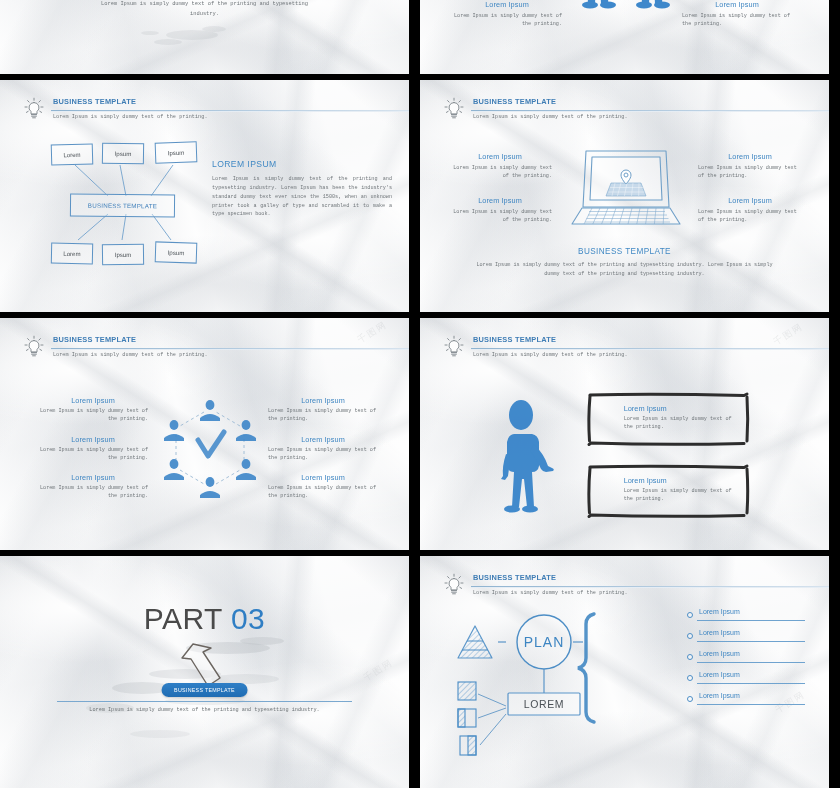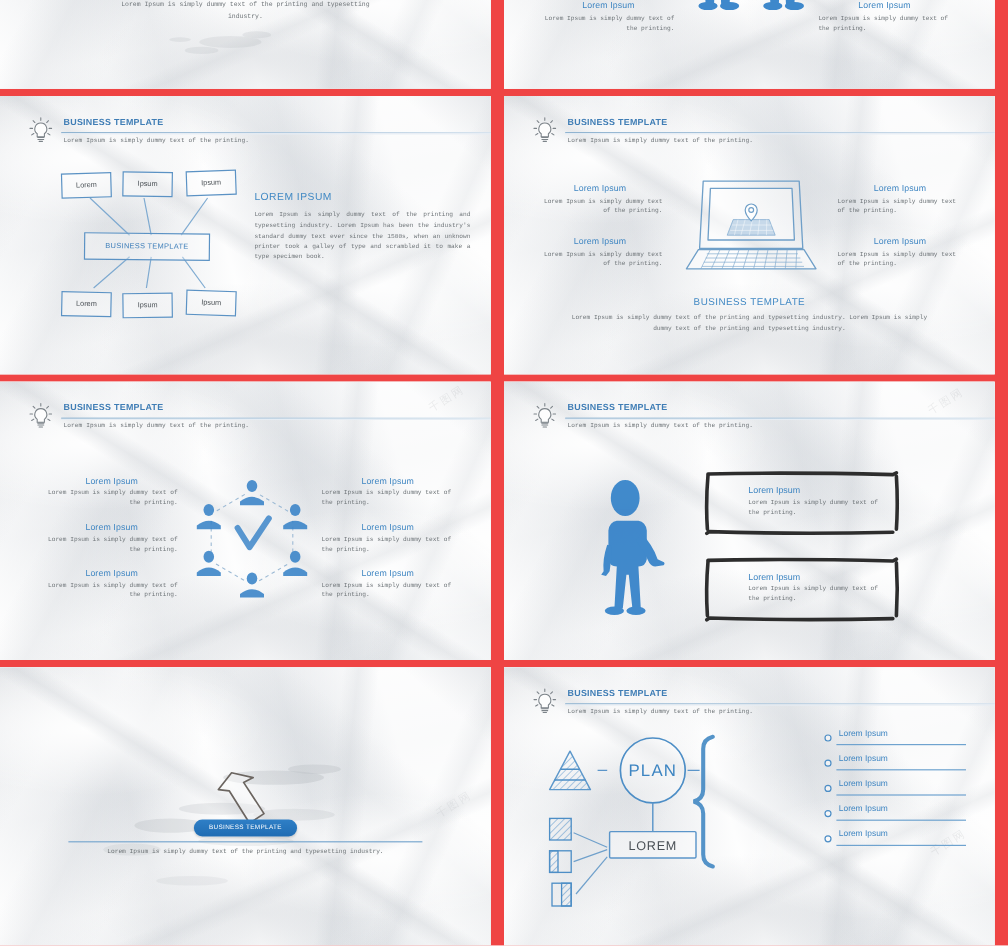--- a/index.html
+++ b/index.html
@@ -1,20 +1,20 @@
 <!DOCTYPE html>
 <html><head>
 <meta charset="utf-8">
 <style>
   html,body{margin:0;padding:0;background:#ffffff;}
   body{width:840px;height:788px;overflow:hidden;
        font-family:"Liberation Sans",sans-serif;}
 
   
-  .sheet{position:relative;width:840px;height:788px;background:#ef4444;}
+  .sheet{position:relative;width:840px;height:788px;background:#000000;}
   .slide{position:absolute;overflow:hidden;background:#f4f5f6;}
   .paper{position:absolute;inset:0;
      background:
        radial-gradient(ellipse 60% 40% at 18% 22%, rgba(255,255,255,.95) 0%, rgba(255,255,255,0) 60%),
        radial-gradient(ellipse 50% 35% at 78% 68%, rgba(255,255,255,.9) 0%, rgba(255,255,255,0) 65%),
        radial-gradient(ellipse 45% 30% at 52% 88%, rgba(214,217,221,.55) 0%, rgba(255,255,255,0) 70%),
        linear-gradient(118deg, rgba(203,207,212,.42) 0%, rgba(255,255,255,0) 14%, rgba(255,255,255,0) 20%, rgba(208,212,217,.3) 27%, rgba(255,255,255,0) 38%),
        linear-gradient(-140deg, rgba(199,204,210,.4) 0%, rgba(255,255,255,0) 11%, rgba(255,255,255,0) 24%, rgba(206,211,216,.28) 33%, rgba(255,255,255,0) 45%),
        linear-gradient(74deg, rgba(255,255,255,.8) 0%, rgba(210,214,219,.3) 30%, rgba(255,255,255,.85) 46%, rgba(205,210,216,.34) 62%, rgba(255,255,255,.75) 80%),
        linear-gradient(168deg, rgba(255,255,255,.9) 0%, rgba(213,217,222,.34) 42%, rgba(255,255,255,.85) 70%, rgba(209,214,219,.3) 100%),
@@ -413,20 +413,23 @@
         <ellipse cx="160" cy="178" rx="30" ry="4" opacity=".25"></ellipse>
       </g>
     </svg>
 
     <svg width="80" height="70" style="position:absolute;left:172px;top:72px;">
       <g stroke="#6b6560" stroke-width="1.4" fill="rgba(255,255,255,.4)" stroke-linejoin="round">
         <path d="M21 16 L10 30 L19 31 L36 58 L48 50 L31 24 L39 20 Z"></path>
       </g>
     </svg>
 
+    <div class="part">
+      <span>PART</span><span class="num">03</span>
+    </div>
     <div class="pill">BUSINESS TEMPLATE</div>
     <div class="pline"></div>
     <div class="pcap">Lorem Ipsum is simply dummy text of the printing and typesetting industry.</div>
   </div>
 
   <div class="slide" style="left:420px;top:556px;width:409px;height:232px;">
     <div class="paper"></div>
     <div class="paper2"></div>
     <div class="wm" style="right:22px;top:140px;">千图网</div>
 

